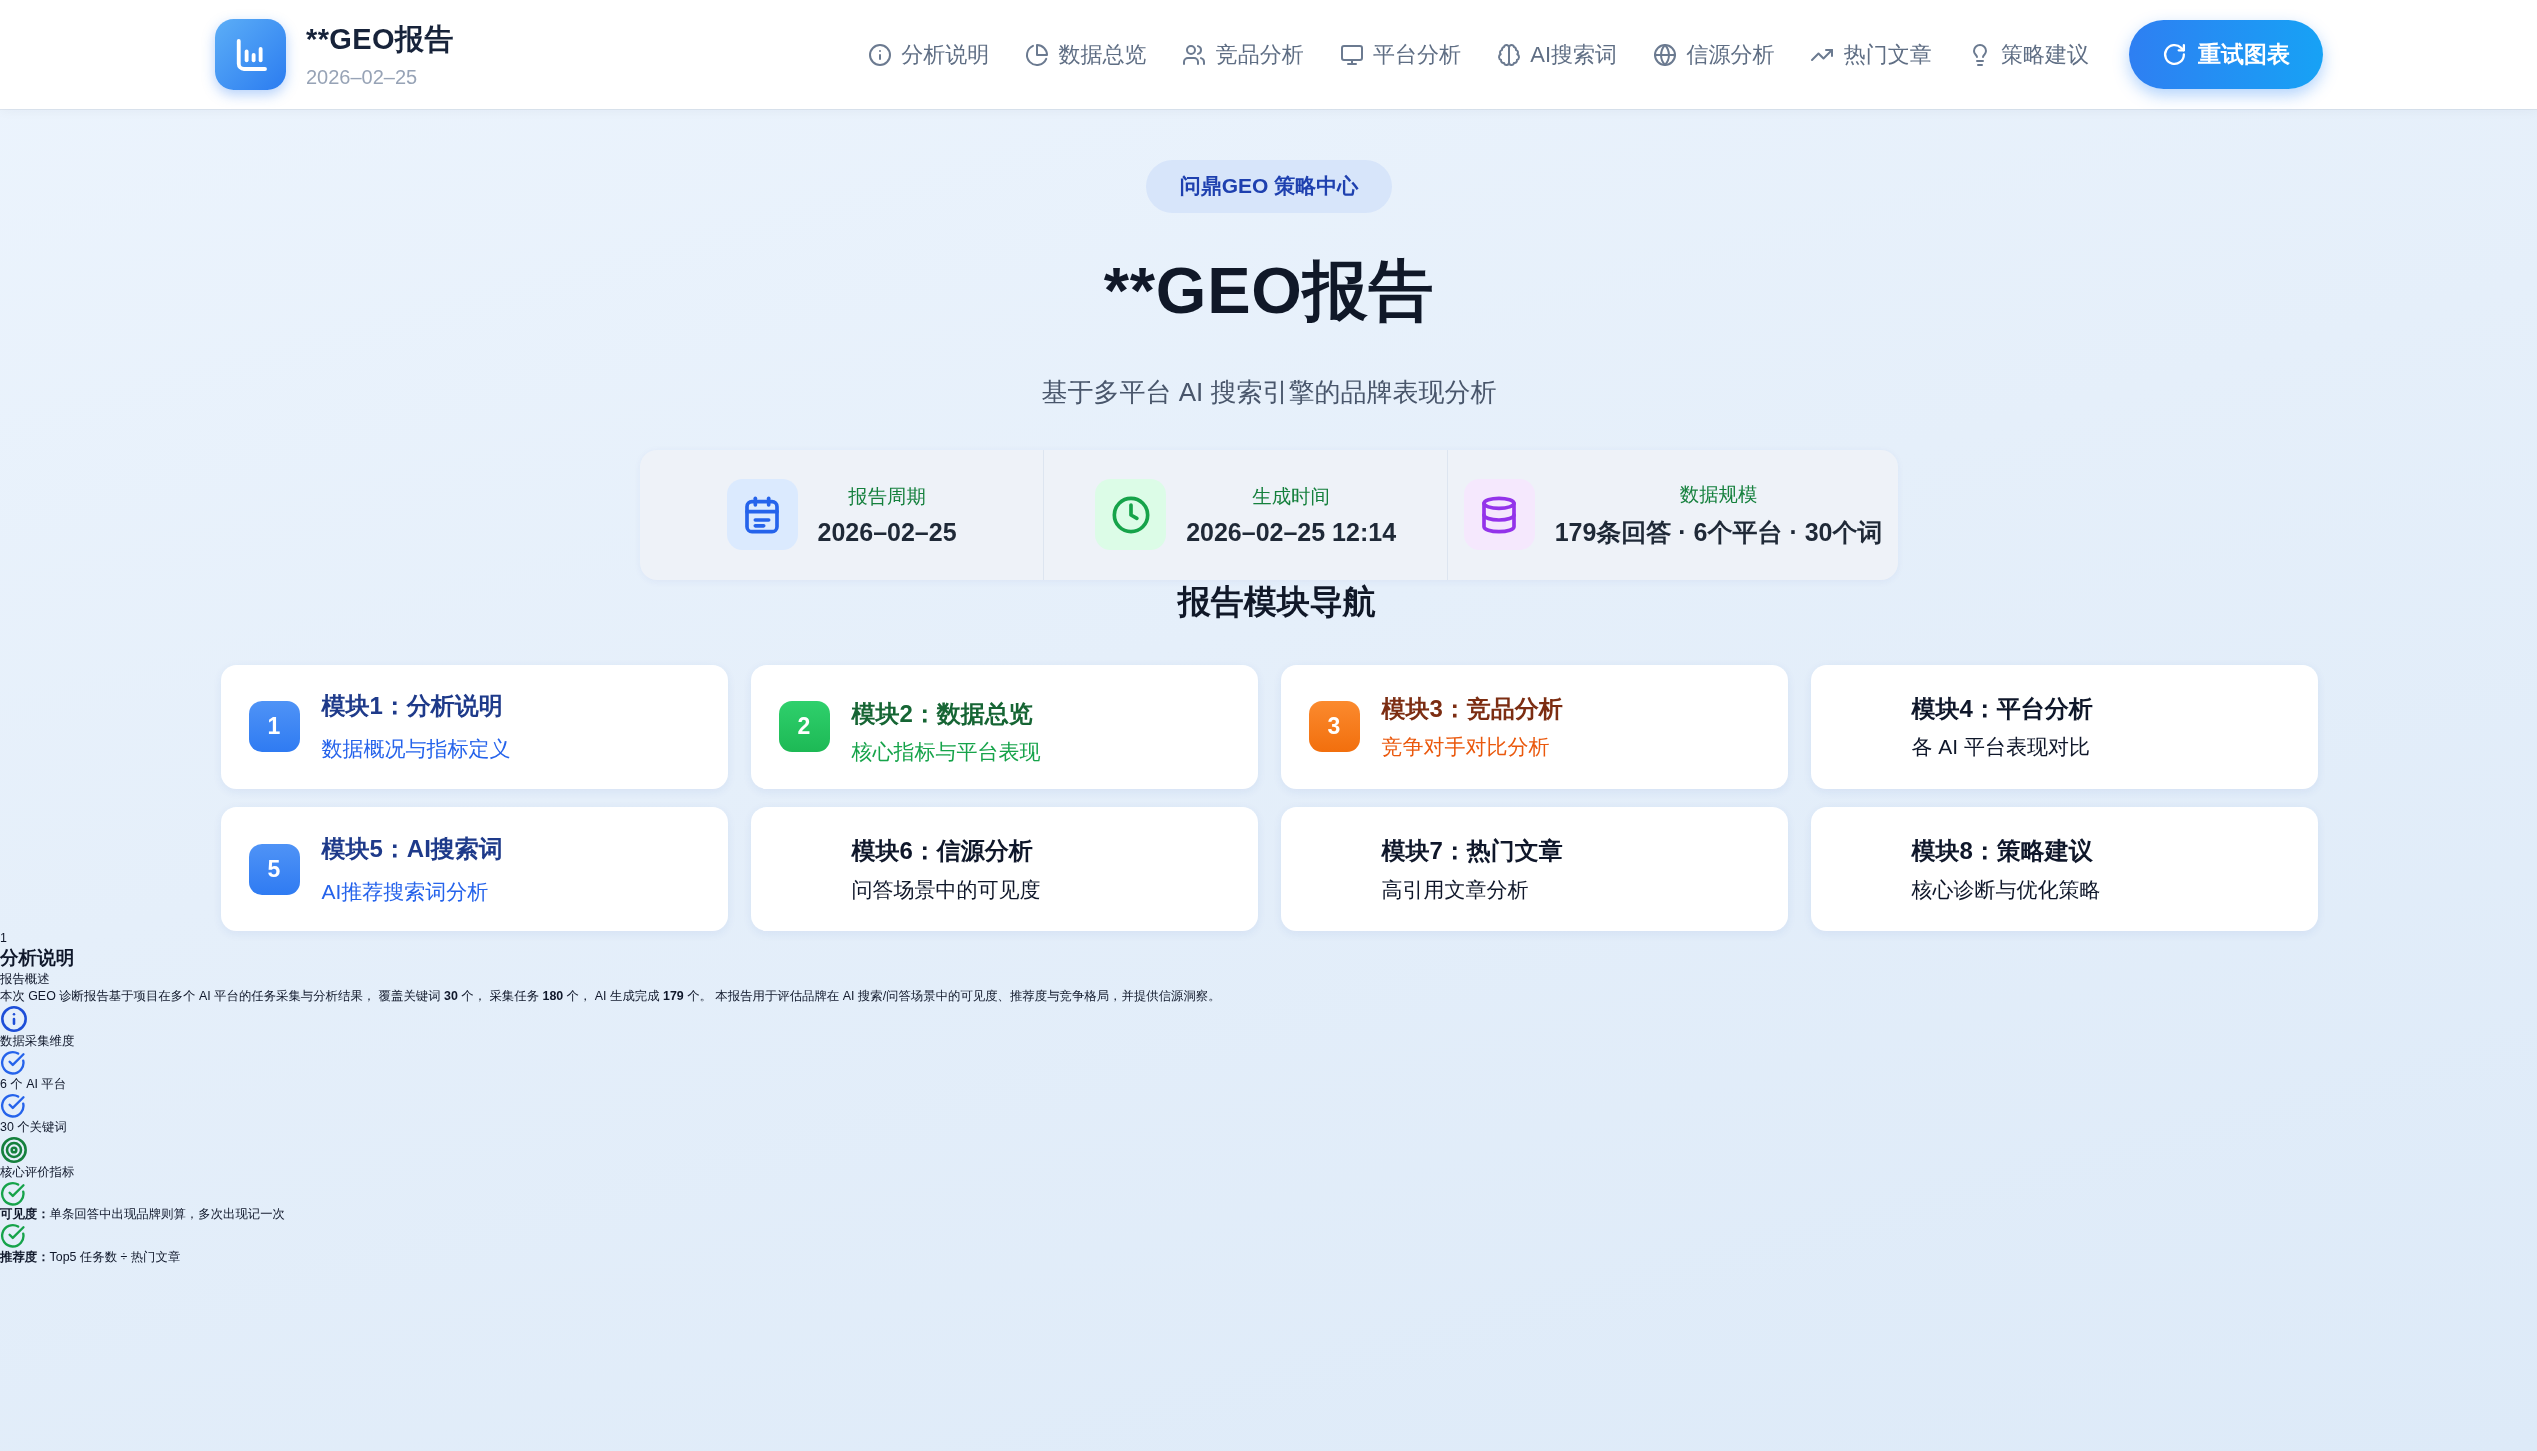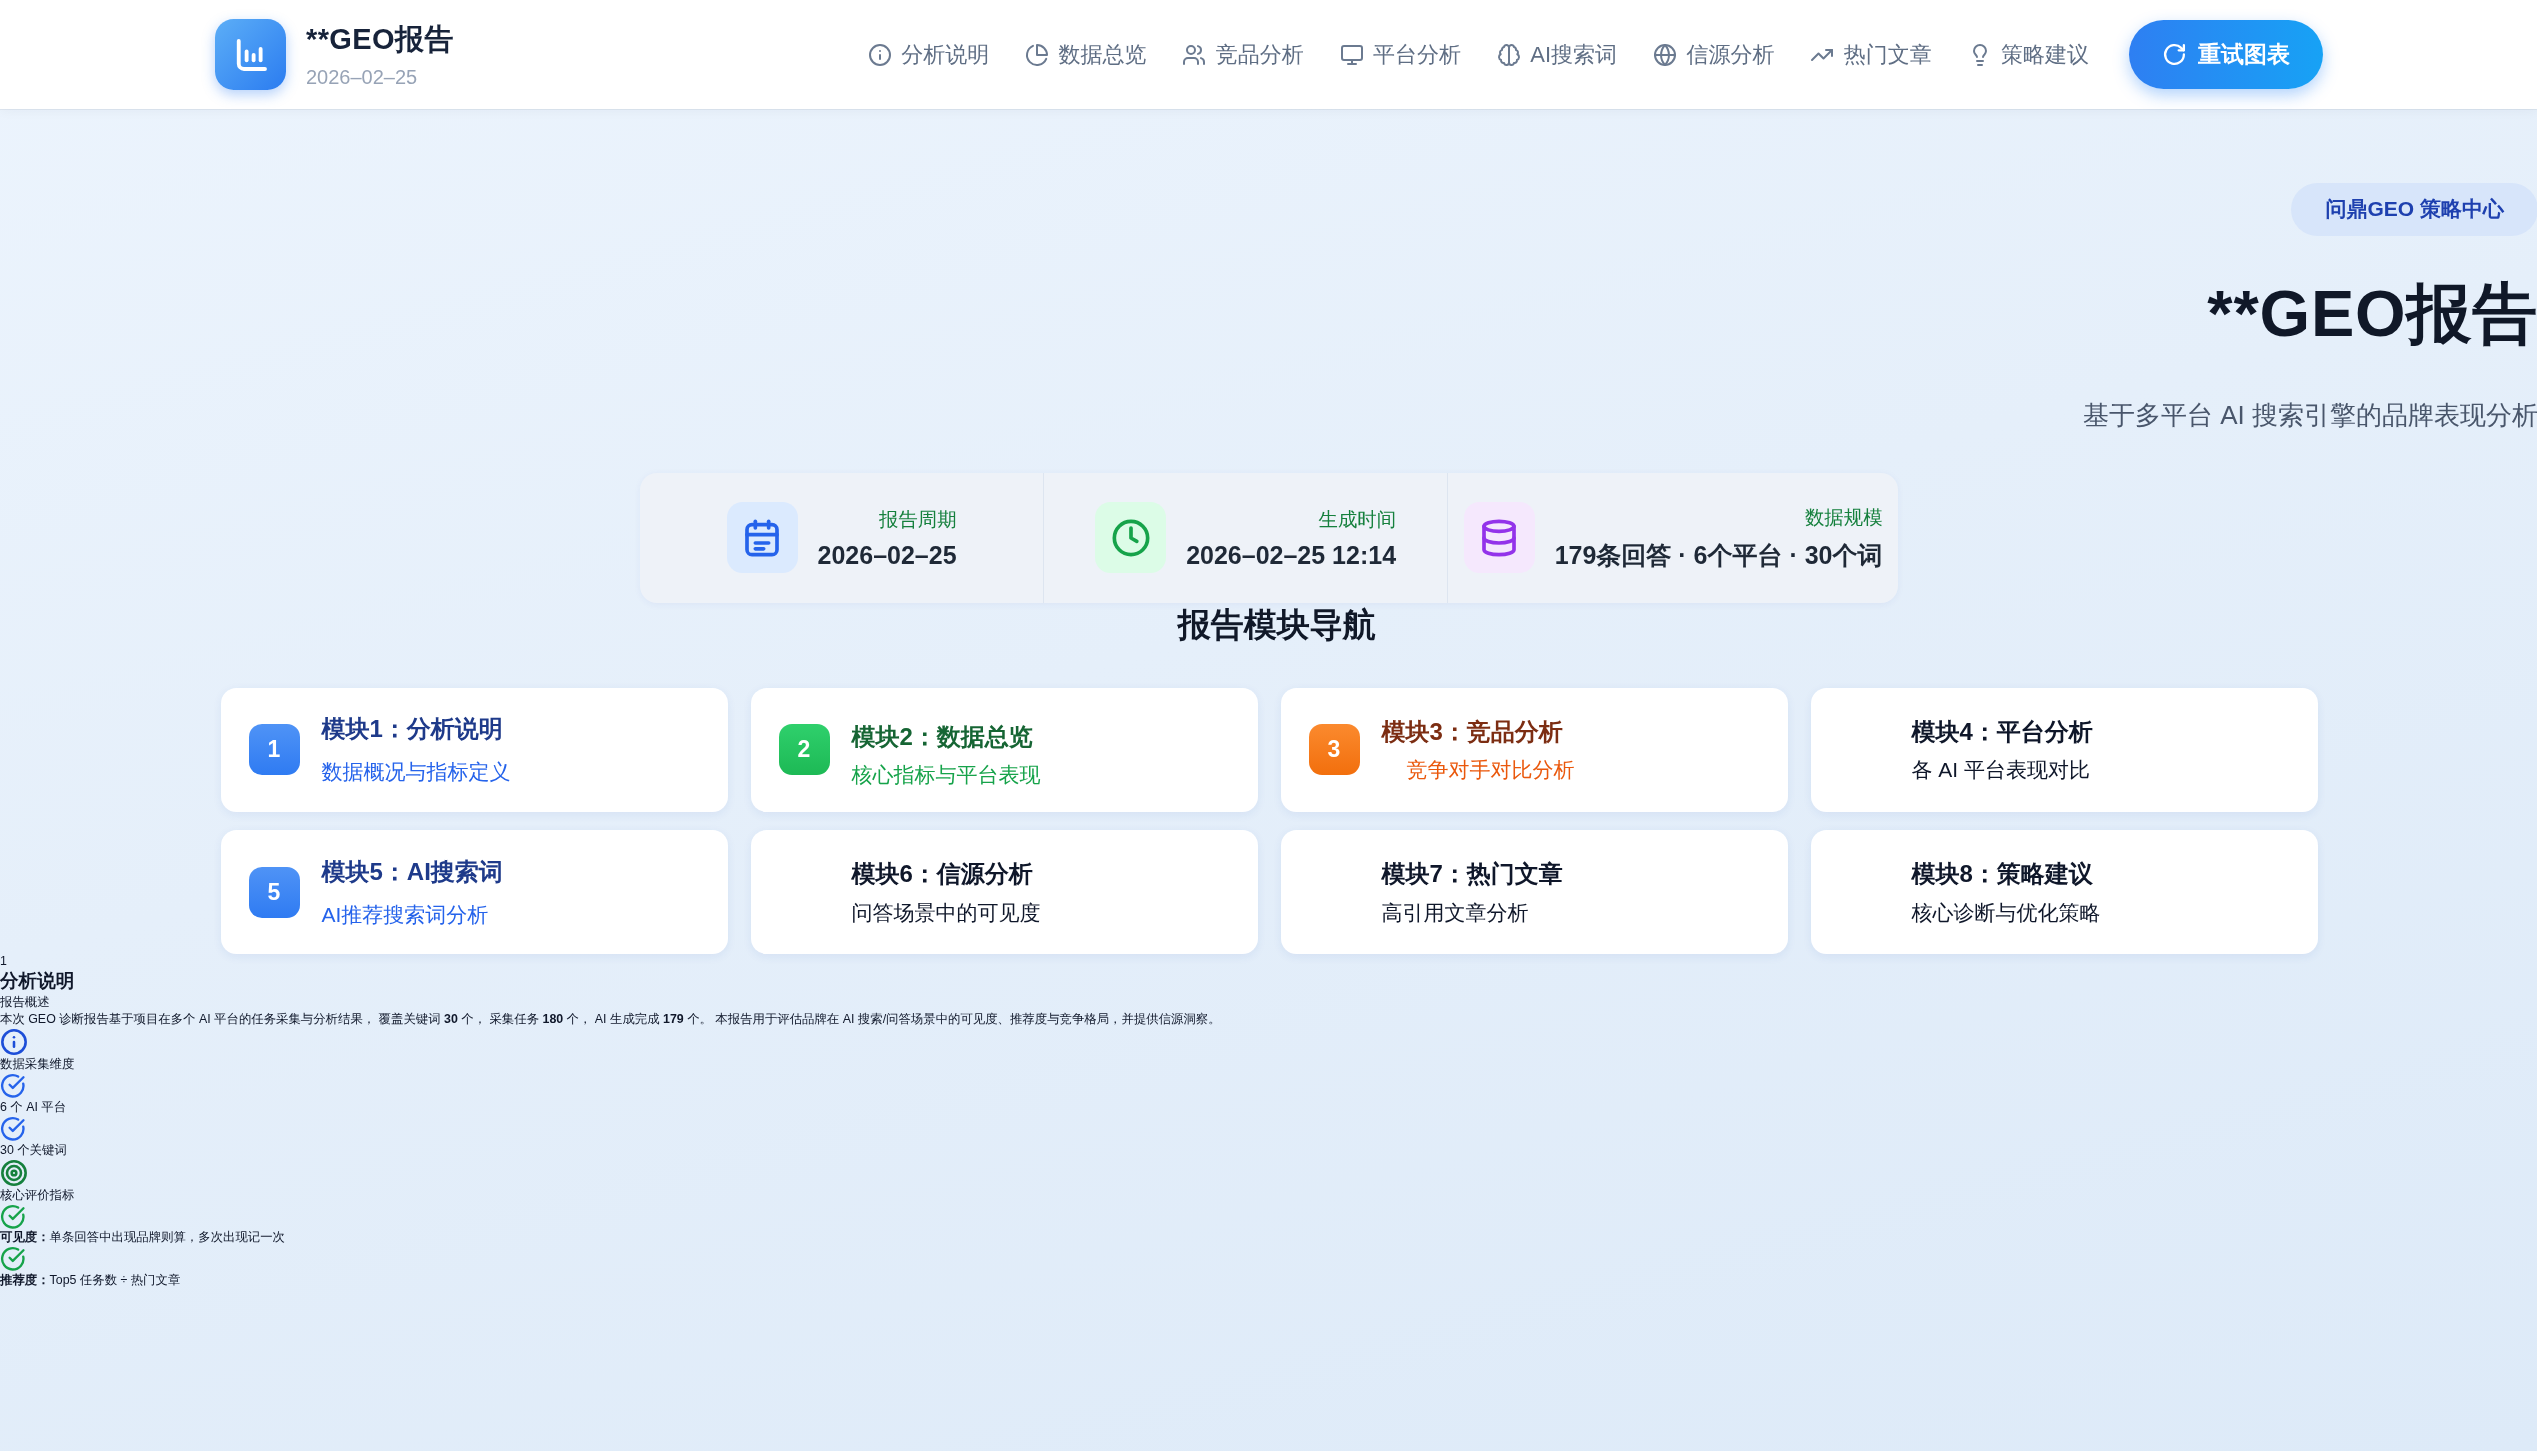--- a/index.html
+++ b/index.html
@@ -19,21 +19,21 @@
   .brand-title { font-size:29px; font-weight:700; color:#17233a; letter-spacing:0.4px; }
   .brand-date { font-size:20px; color:#97a3b6; margin-top:6.2px; }
   .nav-links { display:flex; align-items:center; gap:36px; margin-left:auto; }
   .nav-link { display:flex; align-items:center; gap:9.3px; font-size:22px; color:#5f6e84; text-decoration:none; cursor:pointer; white-space:nowrap; }
   .nav-link .nicon { color:#6b7a90; }
   .retry-btn { margin-left:40px; border:none; cursor:pointer; display:flex; align-items:center; gap:11px;
     background:linear-gradient(90deg,#2e7ff2 0%,#17a2f5 100%); color:#fff; font-size:23px; font-weight:600;
     font-family:inherit; padding:18.6px 33px; border-radius:775px; box-shadow:0 6.2px 15.5px rgba(35,130,245,.35); }
 
   
-  .hero { text-align:right; padding-top:74px; }
+  .hero { text-align:center; padding-top:51px; }
   .hero-badge { display:inline-block; background:#d7e5fa; color:#1e40af; font-size:21px; font-weight:600; padding:12.4px 34px; border-radius:775px; }
   .hero-title { font-size:65px; font-weight:700; color:#101828; margin-top:34px; letter-spacing:0.8px; }
   .hero-sub { font-size:26px; color:#49566b; margin-top:40px; }
 
   
   .stats { width:1258px; margin:40px auto 0; background:#eef2f8; border-radius:17px; display:flex; overflow:hidden; box-shadow:0 1.6px 7.8px rgba(30,64,175,.05); }
   .stat-cell { flex:1; display:flex; align-items:center; justify-content:center; gap:20px; padding:29.5px 15.5px; }
   .stat-cell + .stat-cell { border-left:1.6px solid #dde5f0; }
   .stat-tile { width:71px; height:71px; border-radius:15.5px; display:flex; align-items:center; justify-content:center; flex:0 0 auto; }
   .stat-tile.blue { background:#dbeafe; color:#2563eb; }
@@ -47,21 +47,21 @@
   .section-head .title { font-size:33px; font-weight:700; color:#101828; }
   .modules { width:2097px; margin:40px auto 0; display:grid; grid-template-columns:repeat(4,1fr); gap:18.6px 23px; }
   .mod-card { background:#ffffff; border-radius:15.5px; height:124px; display:flex; align-items:center; gap:22px; padding:0 28px;
     box-shadow:0 2.3px 9.3px rgba(30,64,175,.07); cursor:pointer; }
   .mod-badge { width:51px; height:51px; border-radius:13px; flex:0 0 auto; display:flex; align-items:center; justify-content:center;
     color:#fff; font-size:23px; font-weight:700; }
   .mod-title { font-size:24px; font-weight:700; }
   .mod-desc { font-size:21px; margin-top:8.5px; }
   .t-blue   .mod-badge{background:linear-gradient(180deg,#4f93f6,#2f7bf2);} .t-blue .mod-title{color:#1e3a8a;} .t-blue .mod-desc{color:#2563eb;margin-top:13px;}
   .t-green  .mod-badge{background:linear-gradient(180deg,#2fd06c,#1db955);} .t-green .mod-title{color:#166534;margin-top:10px;} .t-green .mod-desc{color:#16a34a;}
-  .t-orange .mod-badge{background:linear-gradient(180deg,#fb8a2e,#f26f0d);} .t-orange .mod-title{color:#7c2d12;} .t-orange .mod-desc{color:#ea580c;margin-left:25px;}
+  .t-orange .mod-badge{background:linear-gradient(180deg,#fb8a2e,#f26f0d);} .t-orange .mod-title{color:#7c2d12;} .t-orange .mod-desc{color:#ea580c;}
   .t-purple .mod-badge{background:linear-gradient(180deg,#b express;} .t-purple .mod-title{color:#6b21a8;} .t-purple .mod-desc{color:#8b5cf6;}
   .t-purple .mod-badge{background:linear-gradient(180deg,#b869fa,#a24ef5);}
   .t-amber  .mod-badge{background:linear-gradient(180deg,#f0bb13,#e0a904);} .t-amber .mod-title{color:#854d0e;} .t-amber .mod-desc{color:#b45309;}
   .t-teal   .mod-badge{background:linear-gradient(180deg,#17c2ac,#0fae9a);} .t-teal .mod-title{color:#115e59;} .t-teal .mod-desc{color:#0d9488;}
   .t-indigo .mod-badge{background:linear-gradient(180deg,#7479f3,#5b5ef0);} .t-indigo .mod-title{color:#312e81;} .t-indigo .mod-desc{color:#6366f1;}
 
   
   .main-card { width:2097px; margin:85px auto 0; background:#ffffff; border-radius:20px; padding:45px 40px 62px;
     box-shadow:0 4.7px 20px rgba(30,64,175,.09); }
   .sec1-head { display:flex; align-items:center; gap:23px; }

